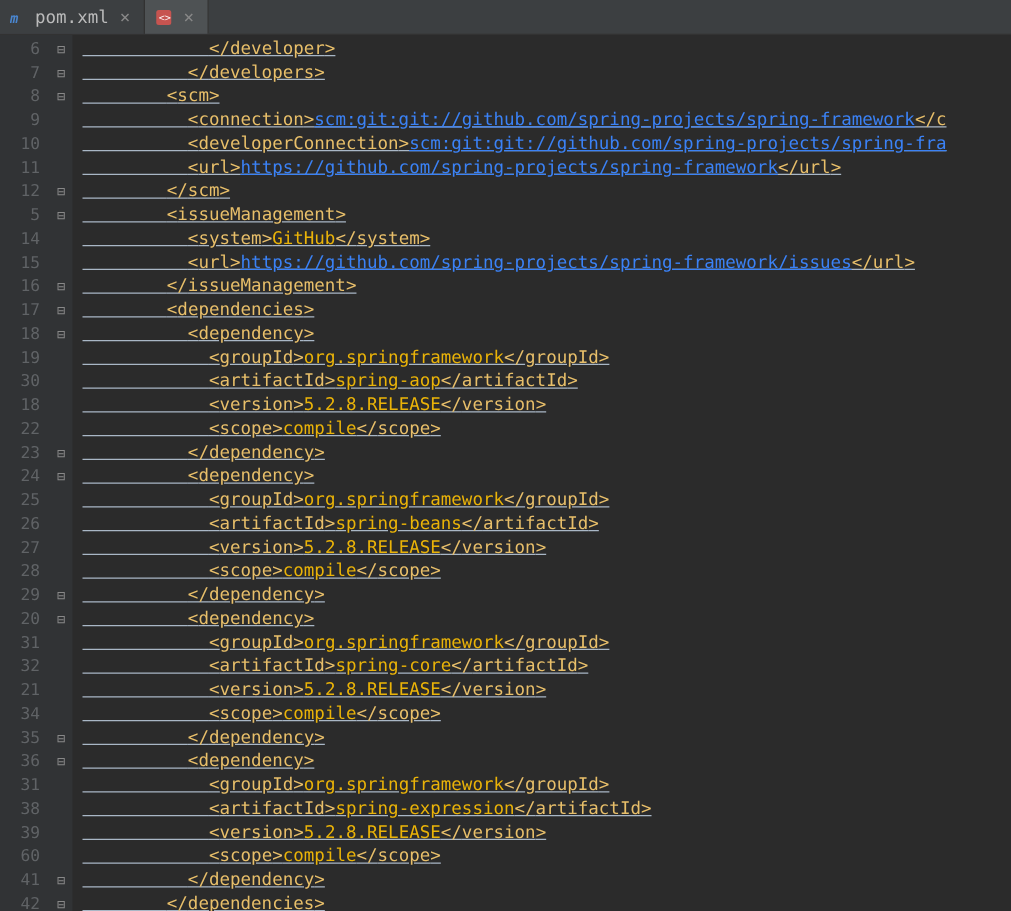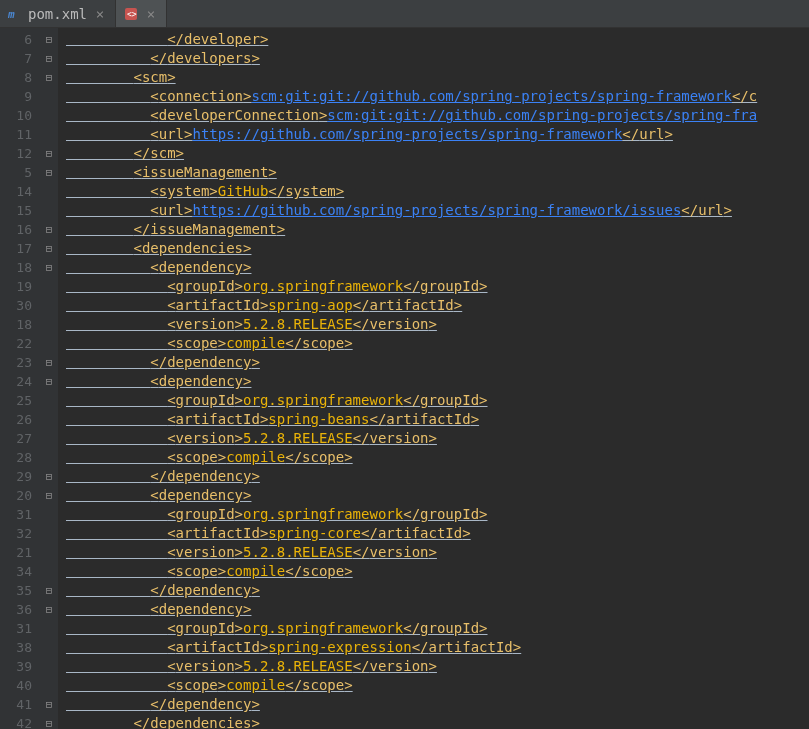--- a/index.html
+++ b/index.html
@@ -140,21 +140,21 @@
       <div class="ln">20</div>
       <div class="ln">31</div>
       <div class="ln">32</div>
       <div class="ln">21</div>
       <div class="ln">34</div>
       <div class="ln">35</div>
       <div class="ln">36</div>
       <div class="ln">31</div>
       <div class="ln">38</div>
       <div class="ln">39</div>
-      <div class="ln">40</div>
+      <div class="ln">60</div>
       <div class="ln">41</div>
       <div class="ln">42</div>
     </div>
   <div class="fold-gutter" id="fold-gutter">
       <div class="ln">
         <span style="color:#888;font-size:11px;display:block;text-align:center;">⊟</span>
       </div>
       <div class="ln">
         <span style="color:#888;font-size:11px;display:block;text-align:center;">⊟</span>
       </div>

